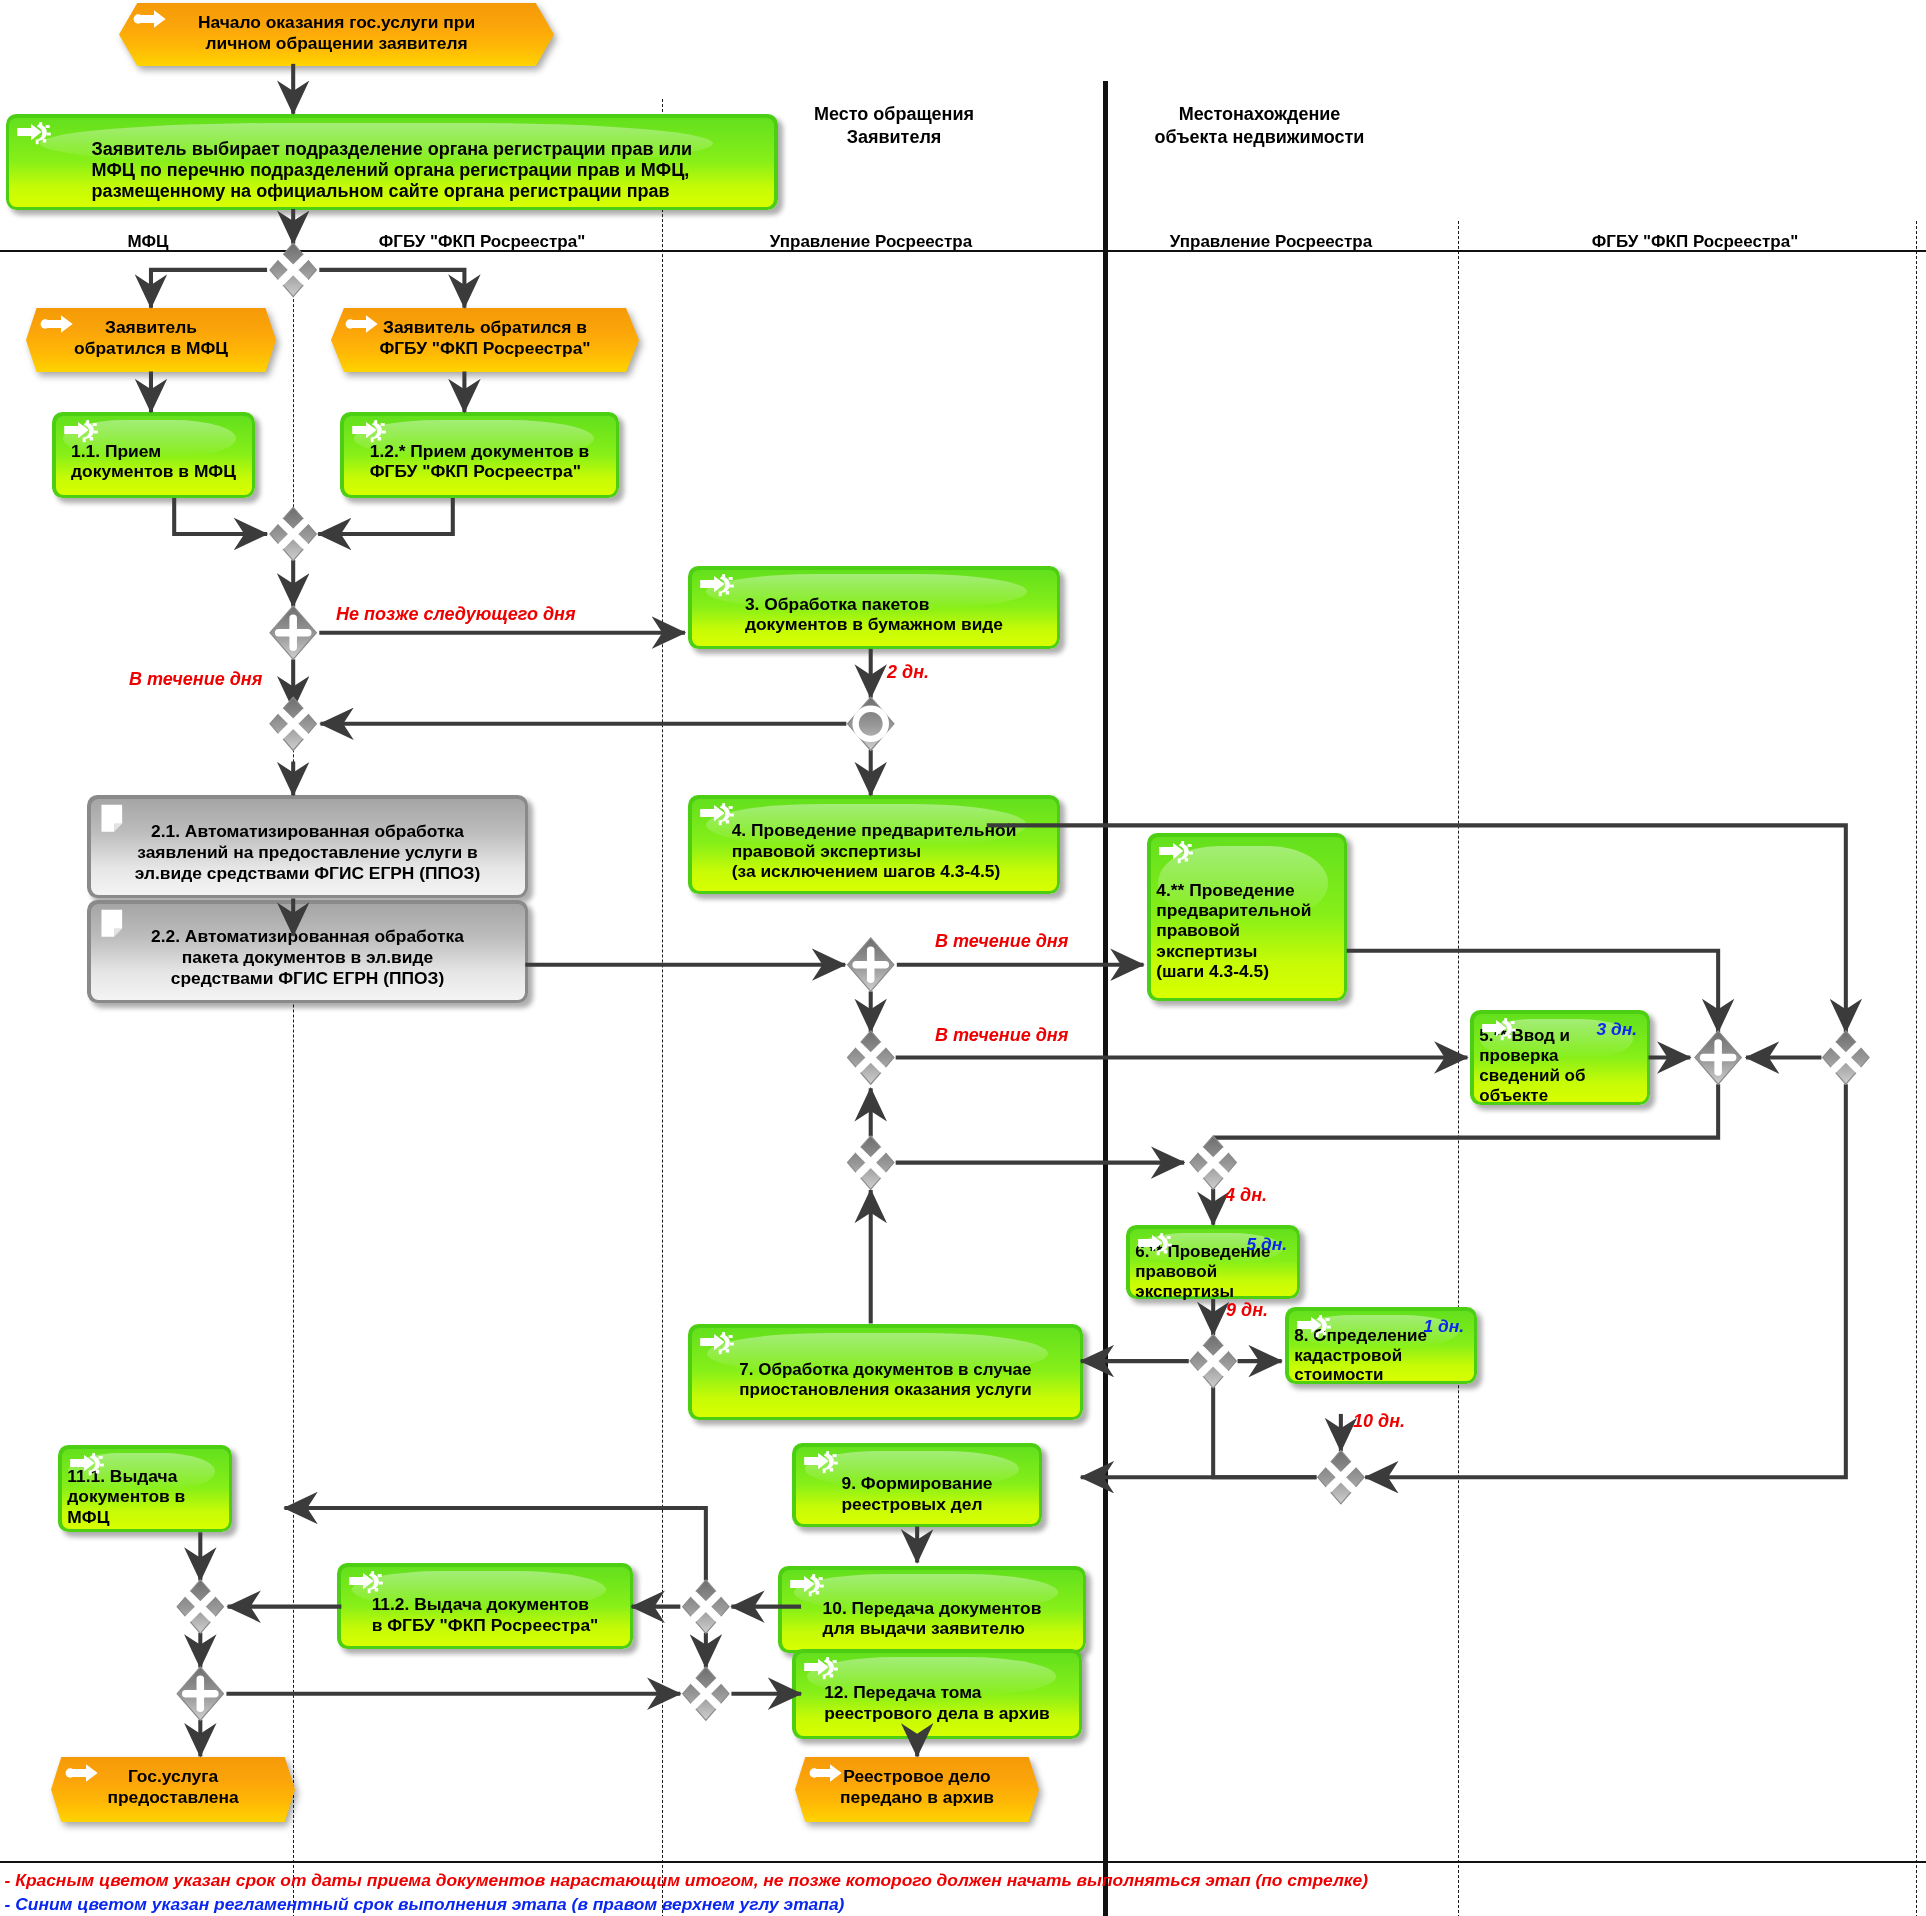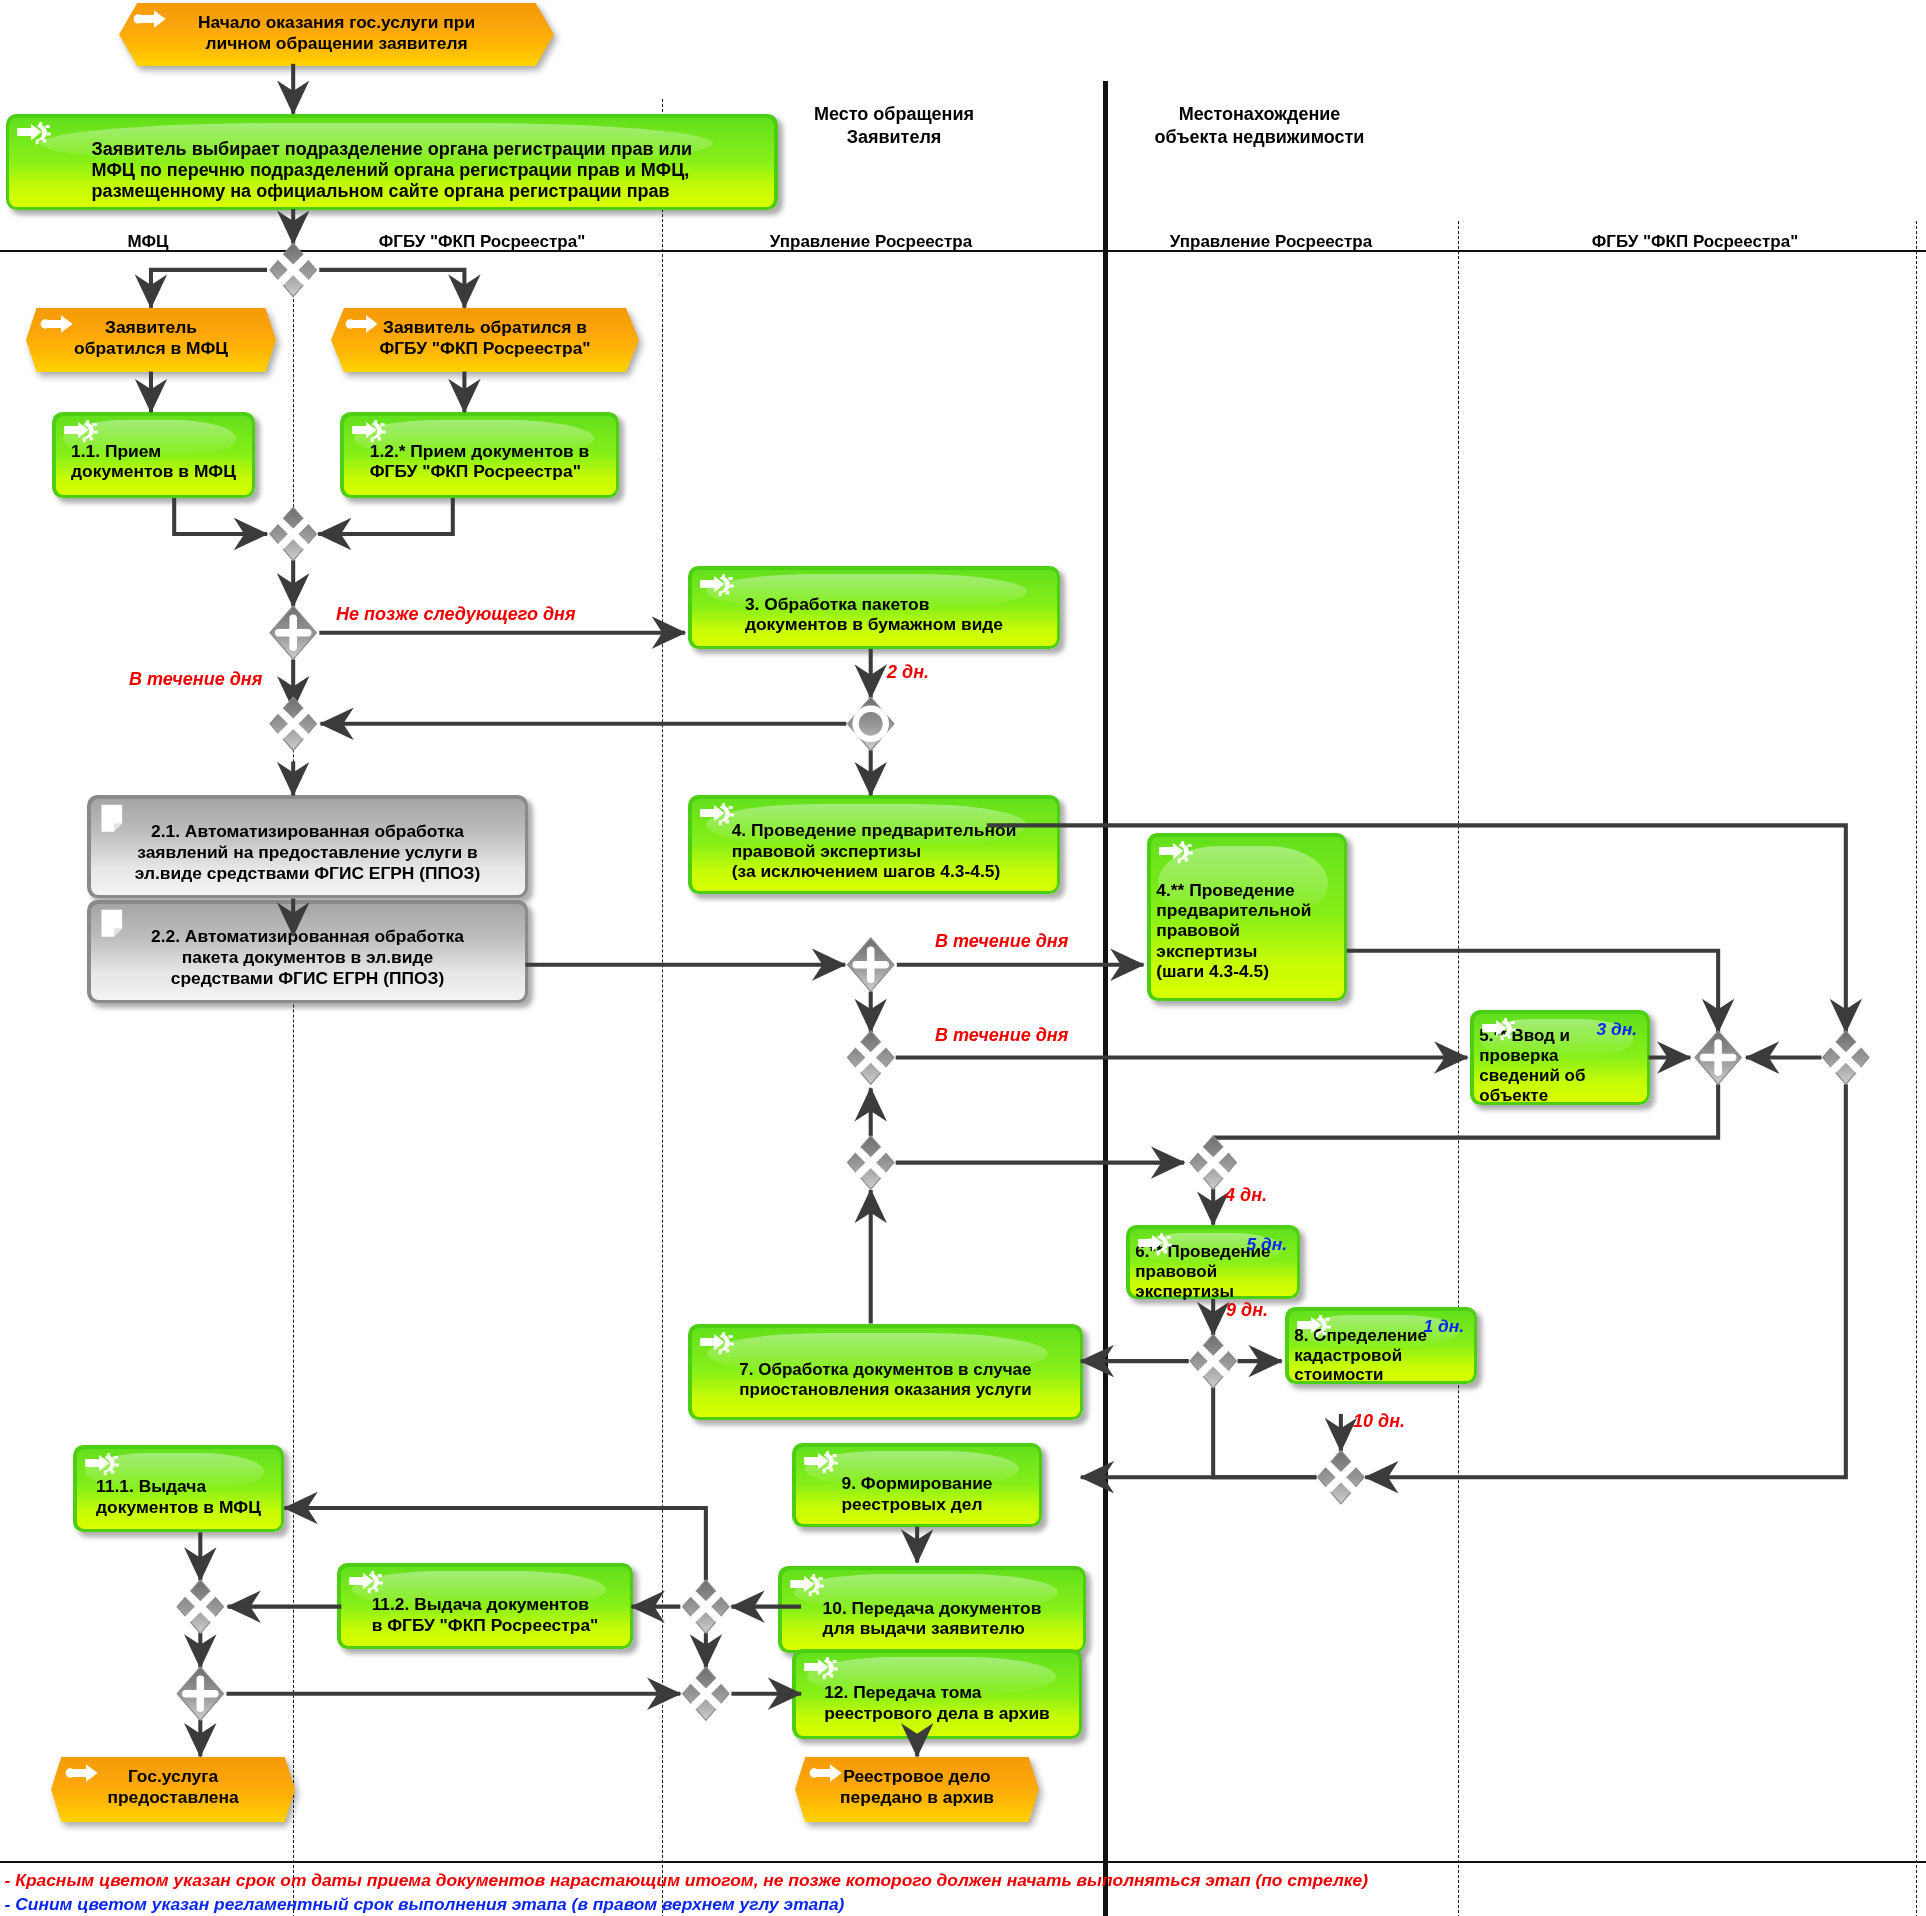--- a/index.html
+++ b/index.html
@@ -509,21 +509,21 @@
         <rect x="53" y="18" width="7" height="5"></rect>
             <rect x="46" y="29" width="6" height="6"></rect>
         <rect x="34" y="31" width="5" height="7"></rect>
           </g>
       </svg>
       <div class="lbl" style="margin-top:17.4px;">10. Передача документов
 для выдачи заявителю</div>
     </div>
   </div>
 
-  <div class="task" style="left:73px;top:1445px;width:211px;height:87px;">
+  <div class="task" style="left:58px;top:1445px;width:174px;height:87px;">
     <div class="inner">
       <svg class="gear-ic" viewBox="0 0 62 46">
         <path d="M2,10 L26,10 L26,3 L44,17 L26,31 L26,24 L2,24 Z" fill="#fff"></path>
         <path d="M38,4 a14,14 0 1,1 -6,26 a11,11 0 1,0 4,-22 Z" fill="#fff"></path>
         <g fill="#fff">
             <rect x="40" y="0" width="5" height="7"></rect>
             <rect x="51" y="5" width="7" height="5"></rect>
         <rect x="53" y="18" width="7" height="5"></rect>
             <rect x="46" y="29" width="6" height="6"></rect>
         <rect x="34" y="31" width="5" height="7"></rect>

